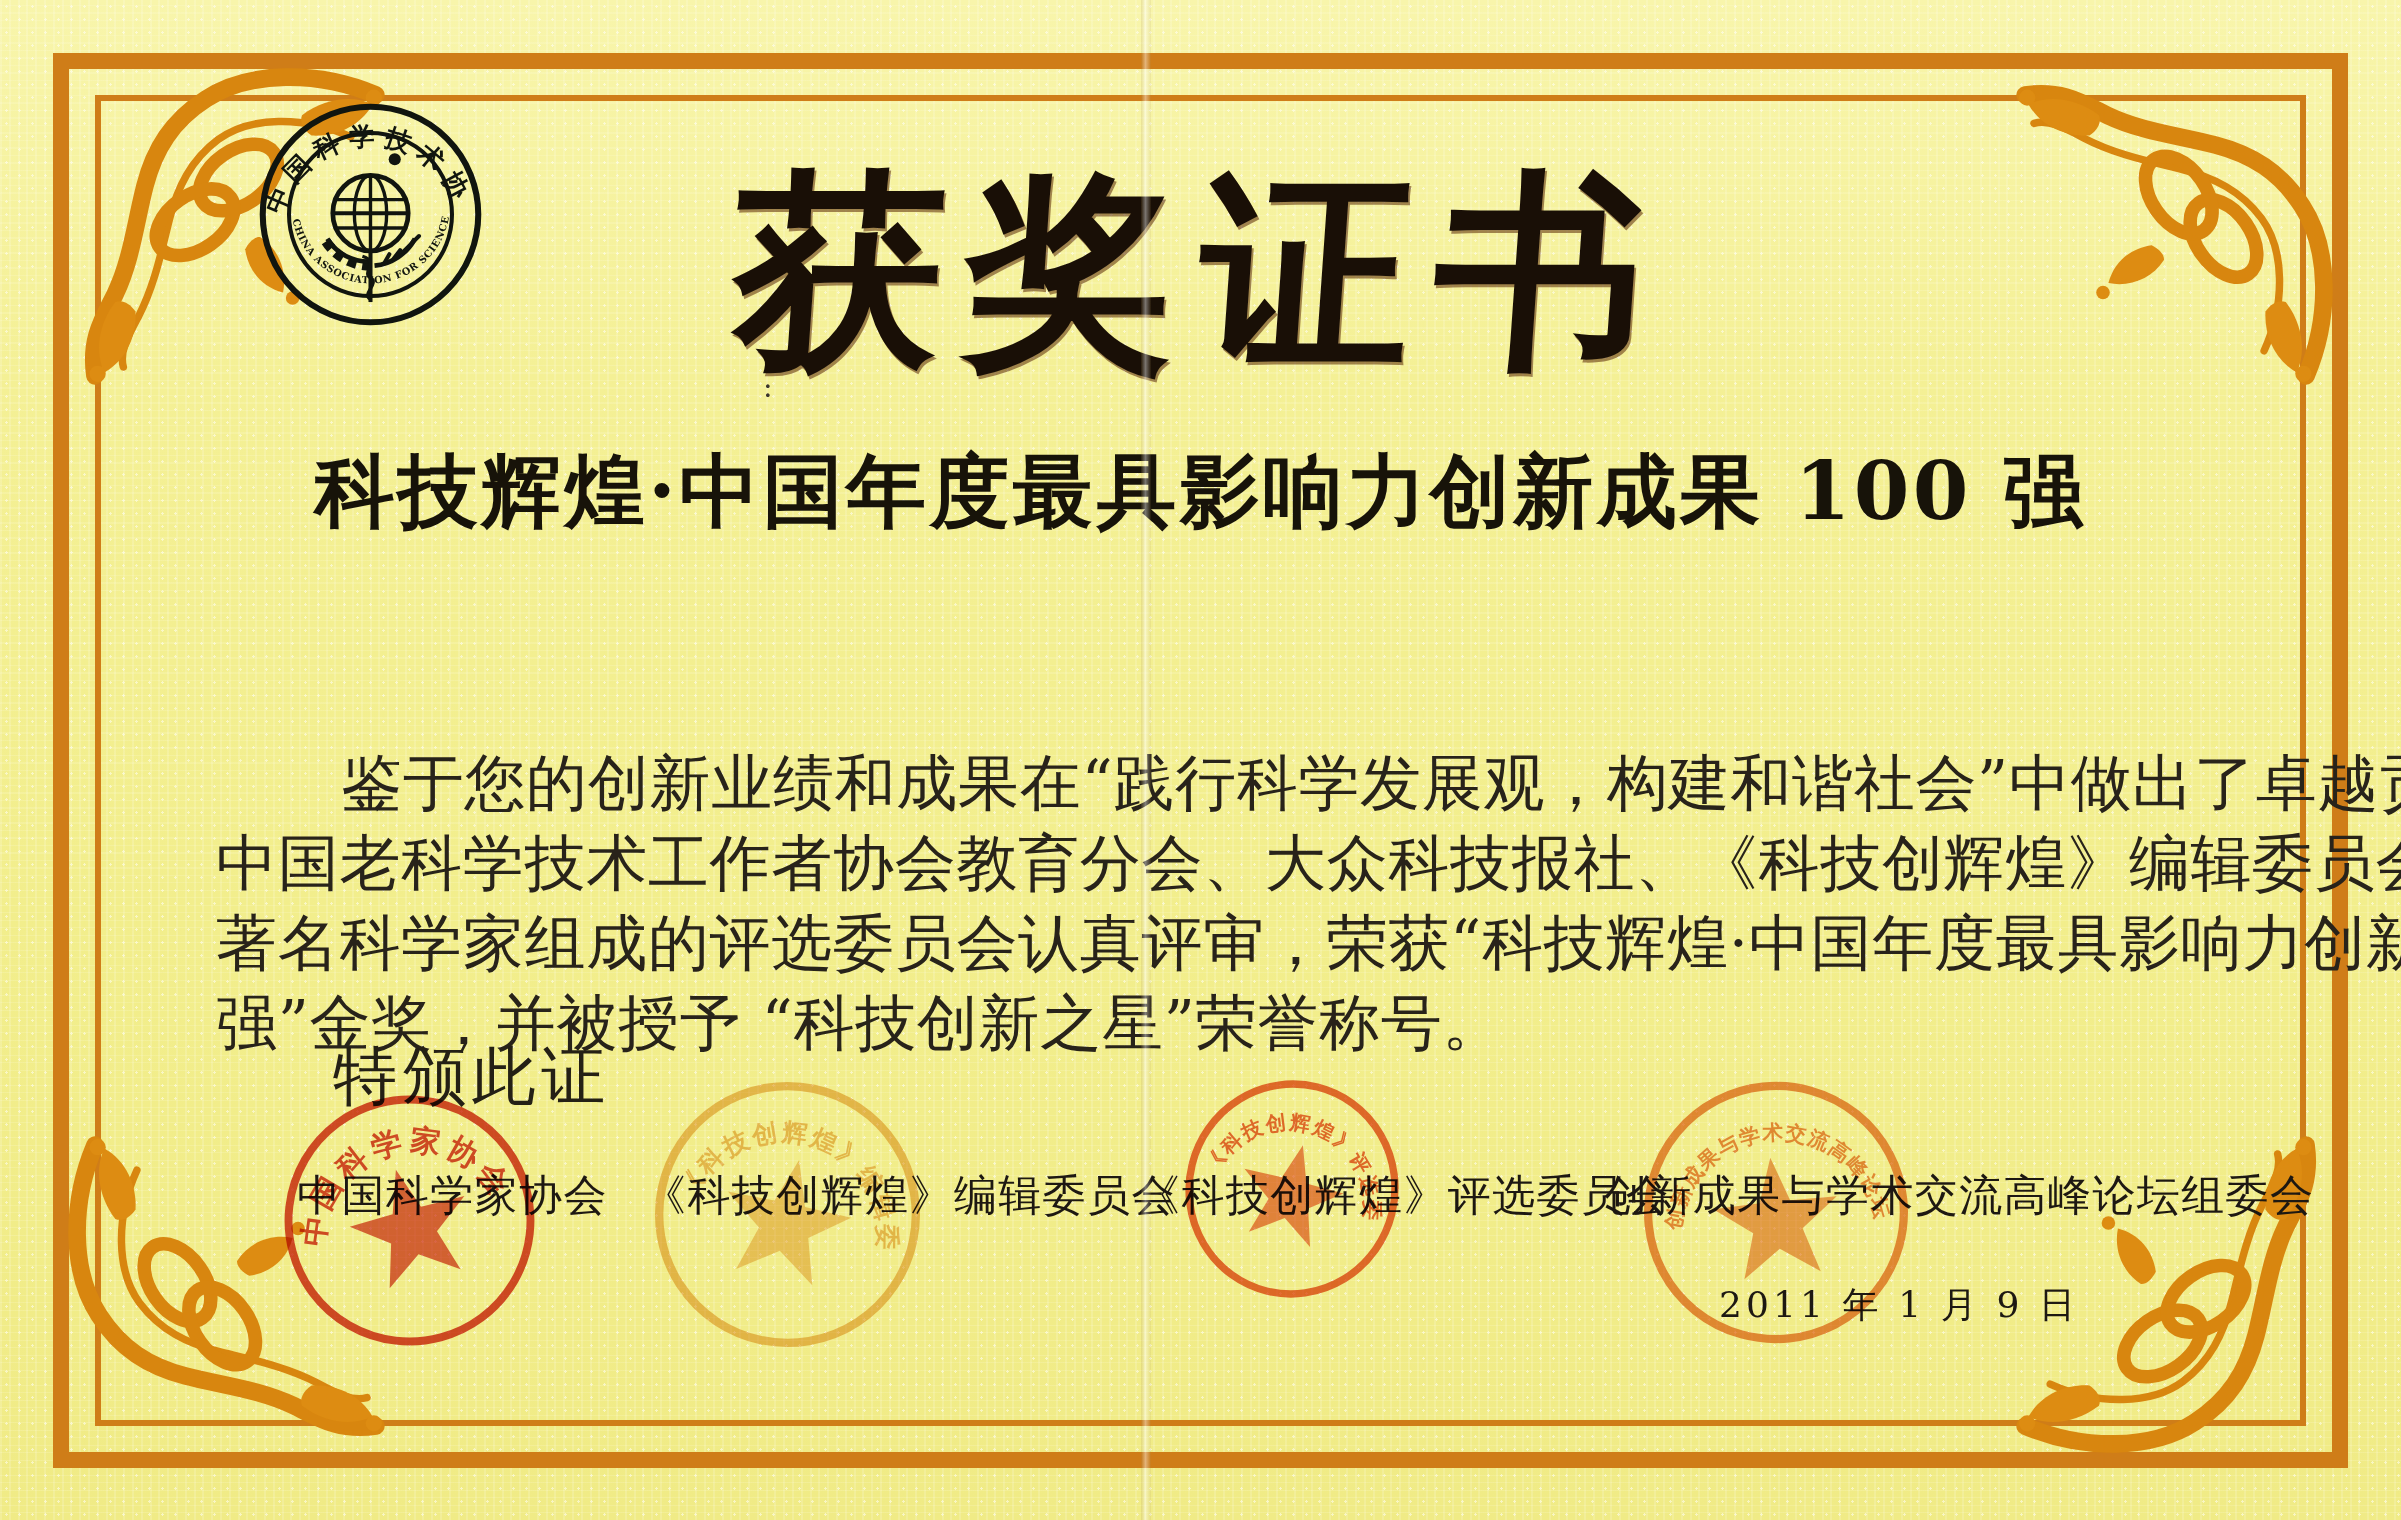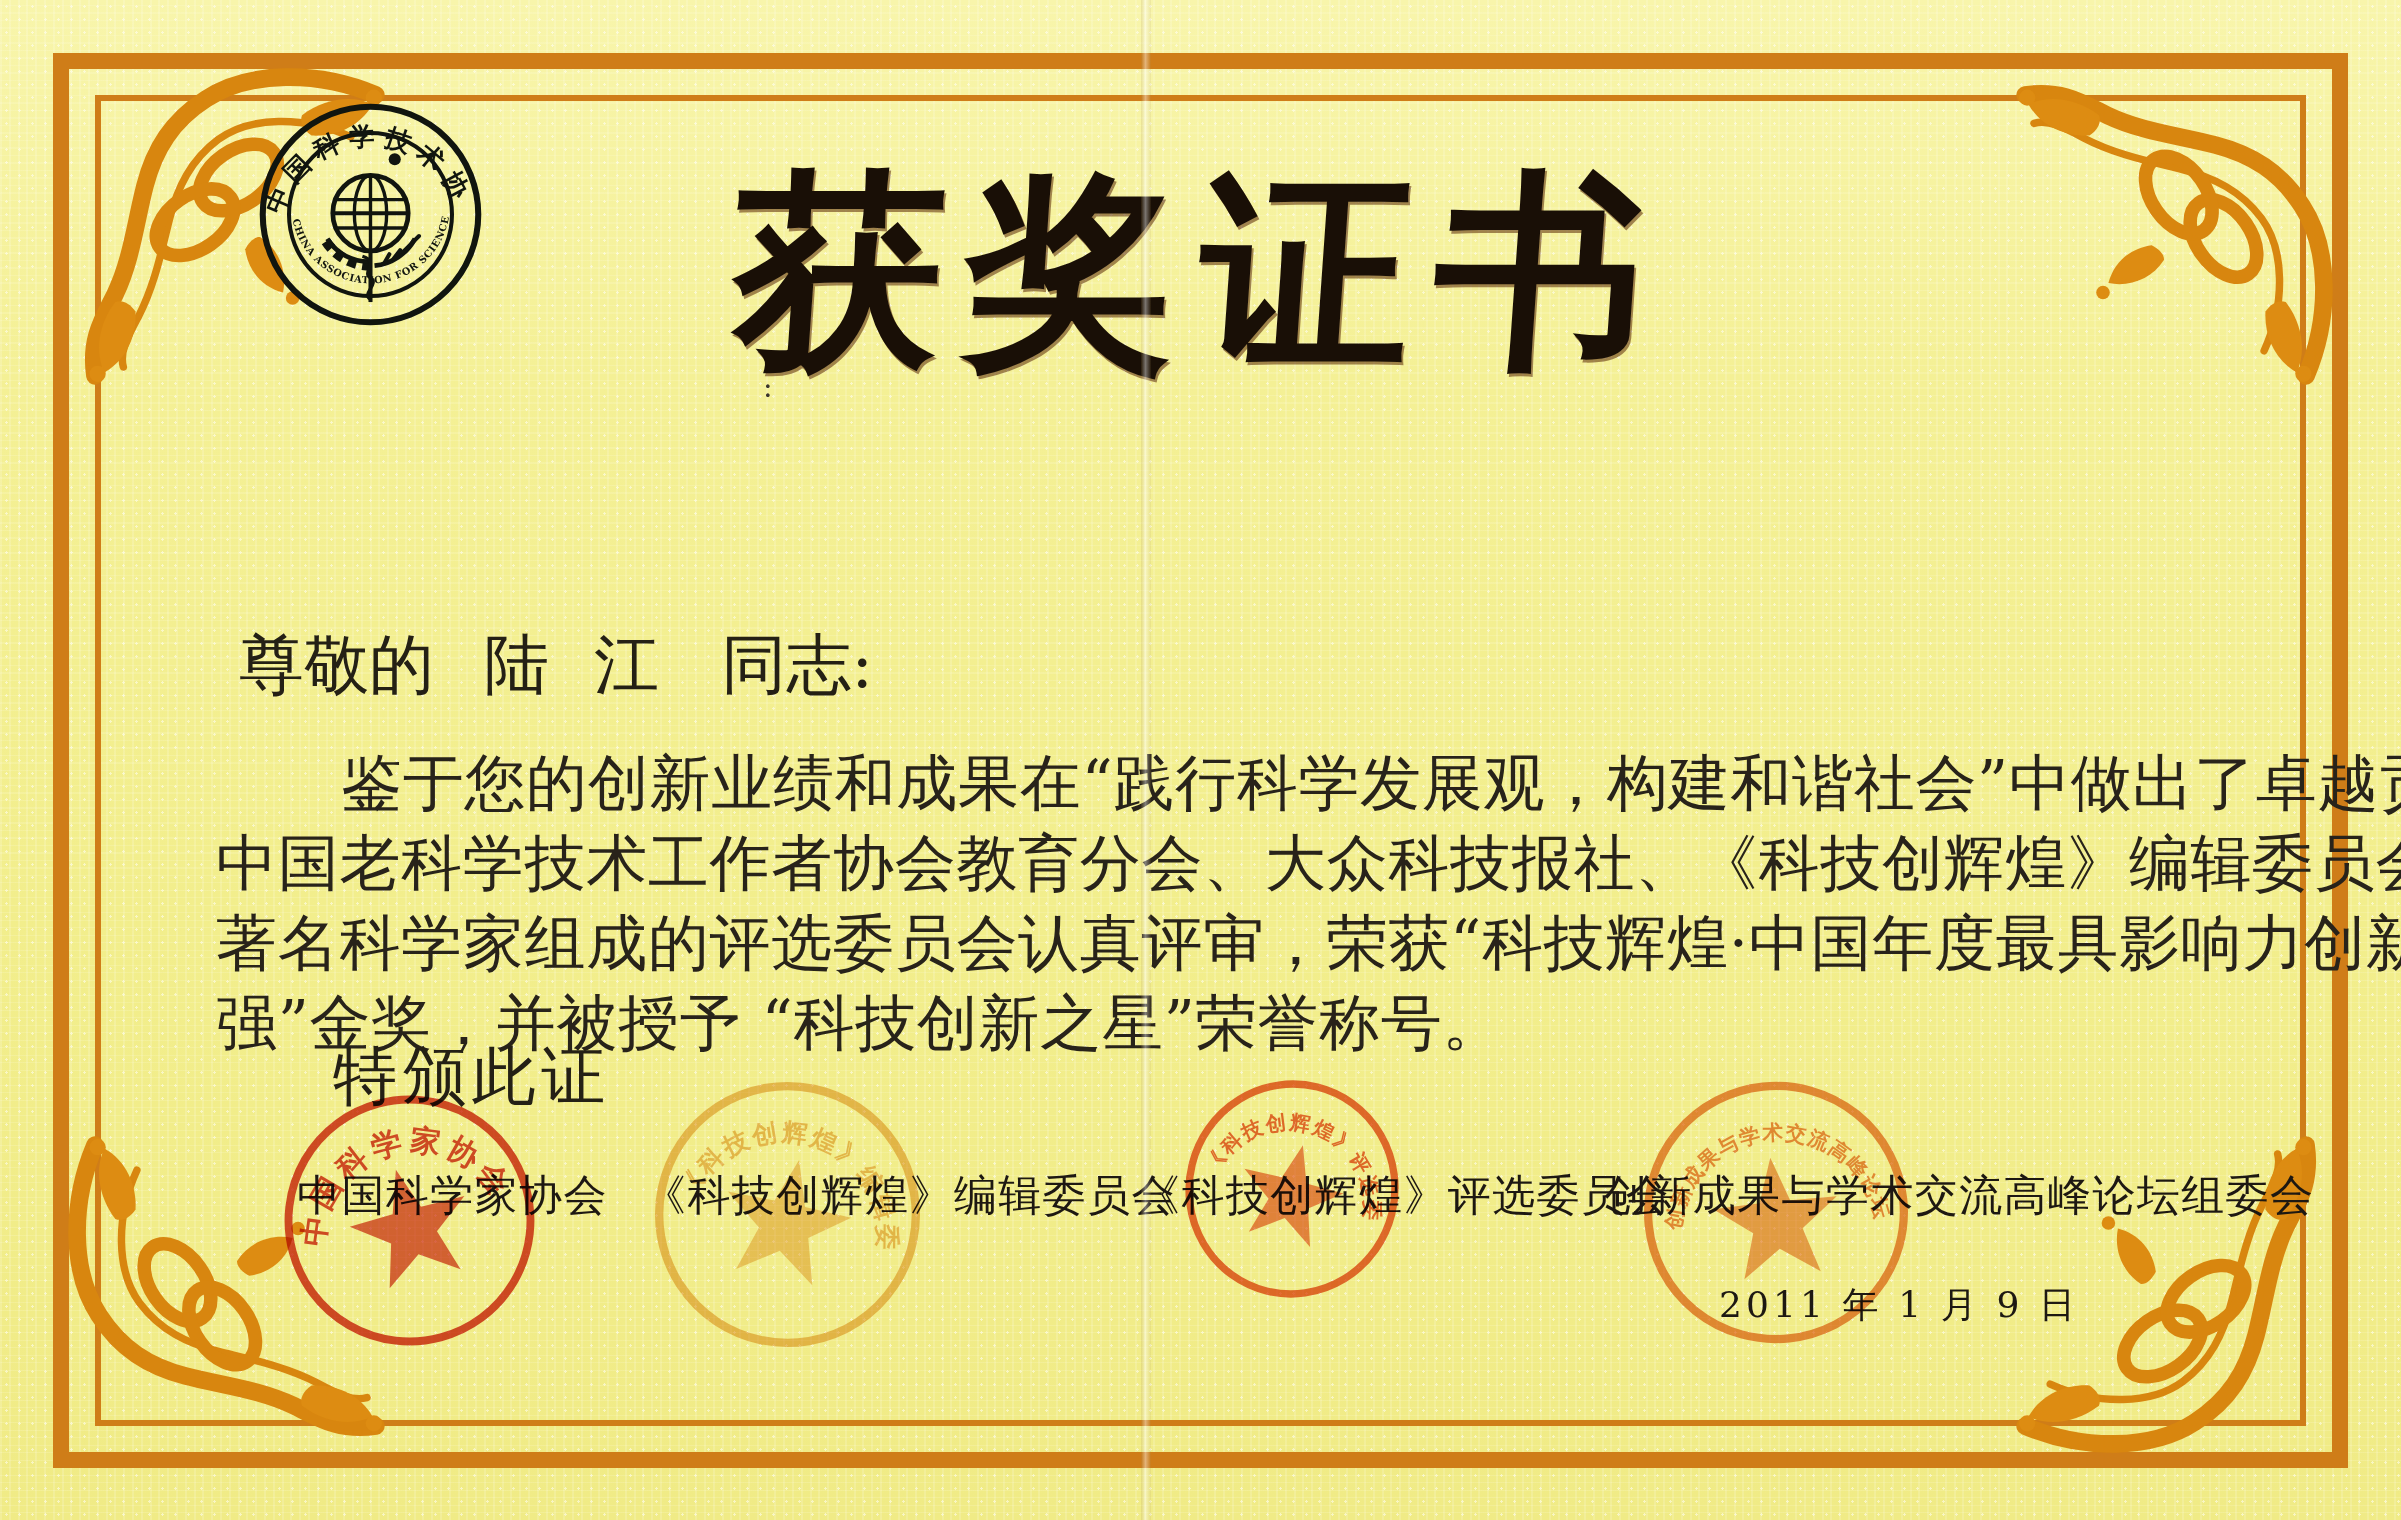--- a/index.html
+++ b/index.html
@@ -156,24 +156,22 @@
     <path d="M 230 214 l 12 -12 M 218 226 l 12 -12 M 204 236 l 10 -13 M 190 243 l 8 -14" stroke="#11150f" stroke-width="6" stroke-linecap="round"></path>
 
     <line x1="170" y1="222" x2="170" y2="300" stroke="#11150f" stroke-width="6"></line>
     <path d="M 158 232 C 184 240 156 256 170 264 C 184 272 156 288 170 296" fill="none" stroke="#11150f" stroke-width="5"></path>
   </svg>
 
   <span class="scan-mark">:</span>
 
   <div class="title">获奖证书</div>
 
-
-  <div class="salutation">
-    <span>尊敬的</span><span class="name">陆 江</span><span>同志:</span>
-  </div>
+  <div class="subtitle">科技辉煌·中国年度最具影响力创新成果 100 强</div>
+
 
   <div class="body-line bl-0">鉴于您的创新业绩和成果在“践行科学发展观，构建和谐社会”中做出了卓越贡献，经</div>
   <div class="body-line bl-1">中国老科学技术工作者协会教育分会、大众科技报社、《科技创辉煌》编辑委员会和知名院士，</div>
   <div class="body-line bl-2">著名科学家组成的评选委员会认真评审，荣获“科技辉煌·中国年度最具影响力创新成果 100</div>
   <div class="body-line bl-3">强”金奖，并被授予 “科技创新之星”荣誉称号。</div>
   <div class="closing">特颁此证</div>
 
   <div class="org org-0">中国科学家协会</div>
   <div class="org org-1">《科技创辉煌》编辑委员会</div>
   <div class="org org-2">《科技创辉煌》评选委员会</div>

